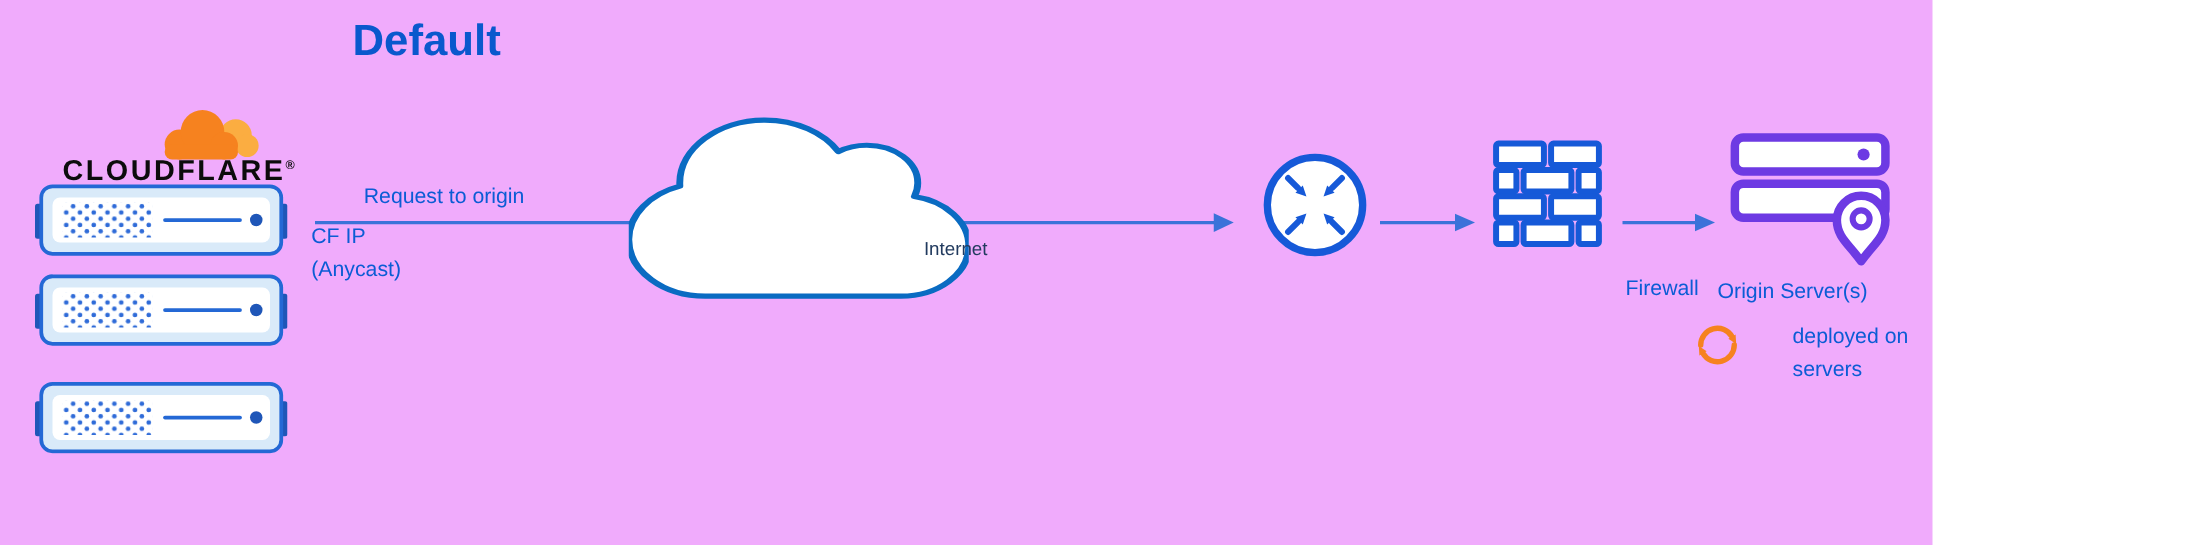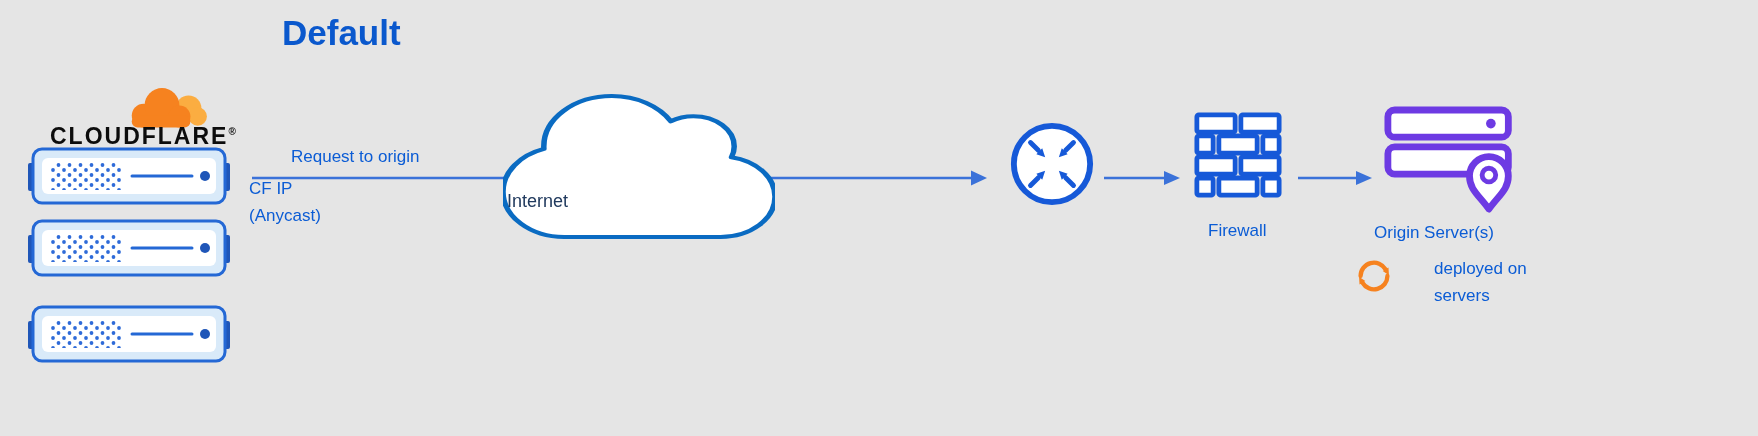--- a/index.html
+++ b/index.html
@@ -1,28 +1,28 @@
 <!DOCTYPE html>
 <html><head>
 <meta charset="utf-8">
 <style>
   html,body{margin:0;padding:0;background:#ffffff}
-  .canvas{position:relative;width:1758px;height:436px;background:#e5e5e5;
+  .canvas{position:relative;width:1546px;height:436px;background:#f0abfc;
           font-family:"Liberation Sans",sans-serif;overflow:hidden}
   .abs{position:absolute}
   .title{left:282px;top:13px;font-size:35px;font-weight:700;color:#0a58cd}
   .lbl{color:#0b5cd5;font-size:17px;line-height:27px;white-space:nowrap}
   .lbl span{display:block}
   .brand{left:50px;top:123px;width:198px;font-weight:800;
          font-size:23px;letter-spacing:2px;color:#0c0c0c;white-space:nowrap}
   .brand sup{font-size:10px;font-weight:700;letter-spacing:0}
-  .internet-label{left:507px;top:191px;width:272px;text-align:left;
-                  color:#213a5e;font-size:18px}
+  .internet-label{left:518px;top:191px;width:272px;text-align:right;
+                  color:#213a5e;font-size:15px}
   .cpe-label{left:950px;top:221px;text-align:left}
-  .fw-label{left:1208px;top:217px;width:206px;text-align:left}
+  .fw-label{left:1153px;top:217px;width:206px;text-align:right}
   .origin-label{left:1336px;top:219px;width:158px;text-align:right}
   .cfd-label{left:1434px;top:255px;line-height:27px}
 </style>
 </head>
 <body>
 
 <div class="canvas">
 
   <div class="abs title">Default</div>
 

